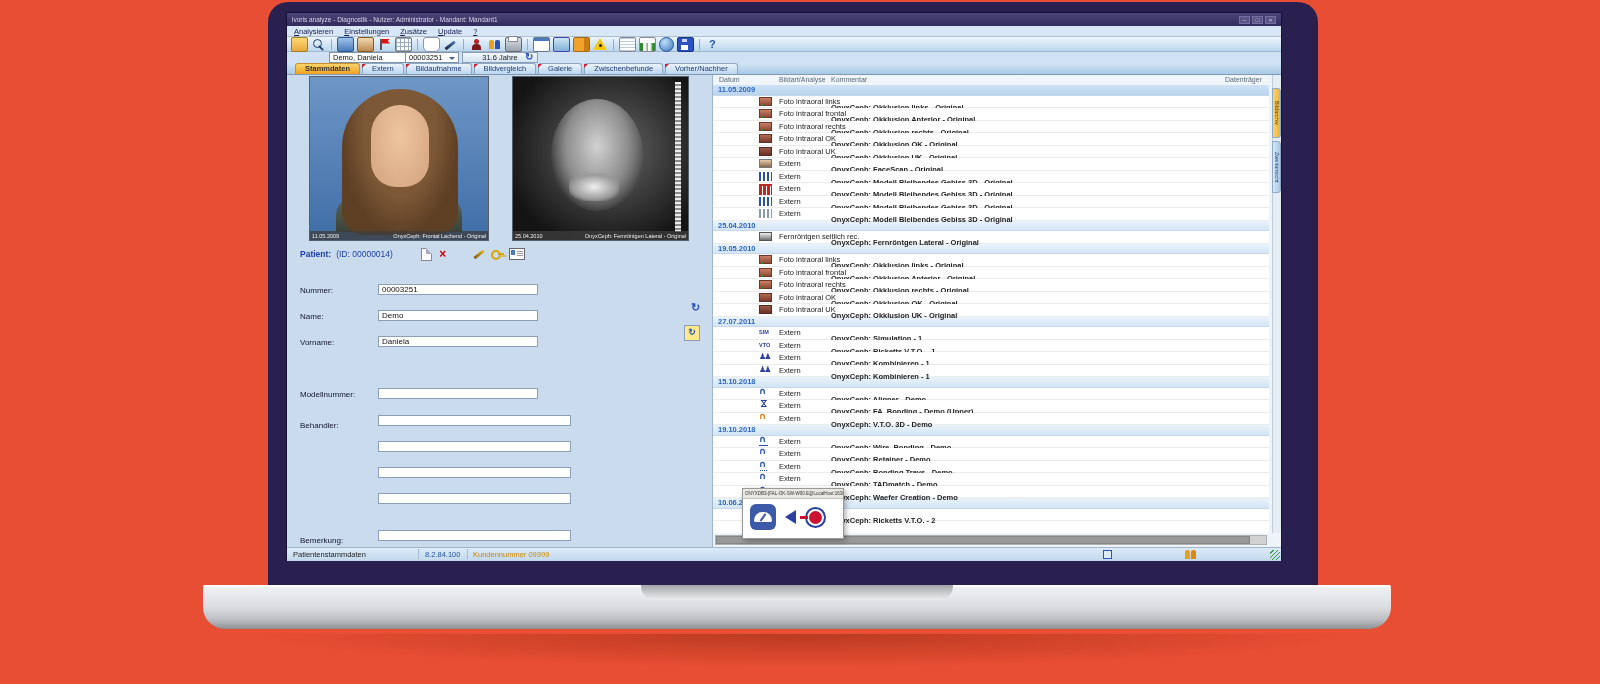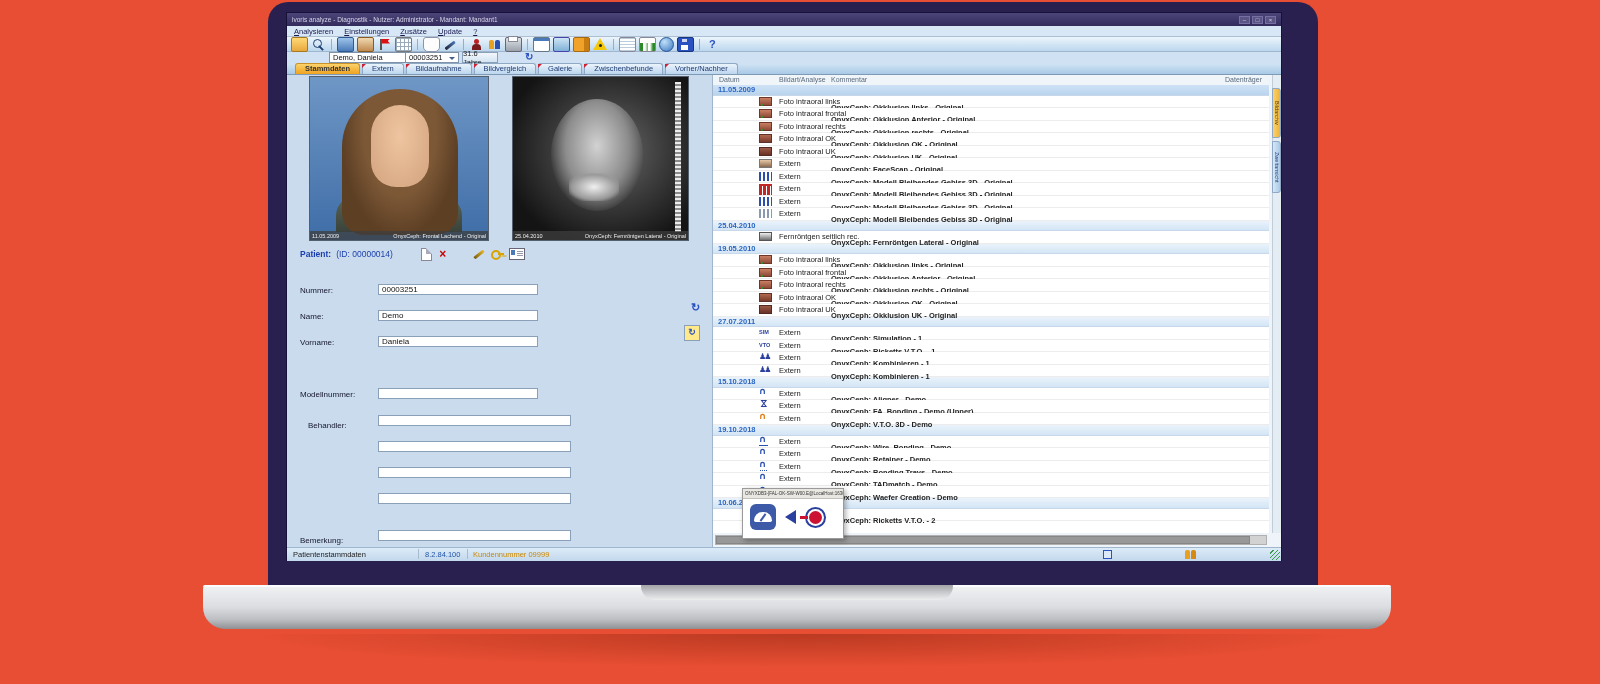--- a/index.html
+++ b/index.html
@@ -241,21 +241,21 @@
 
       <div class="patientbar">
         <div class="combo" style="left:2px;width:113px;margin-left:40px;">
           <span>Demo, Daniela</span>
             <span class="arr"></span>
         </div>
         <div class="combo" style="left:118px;width:54px;">
           <span>00003251</span>
             <span class="arr"></span>
         </div>
-        <div class="agebox" style="left:175px;width:36px;">31.6 Jahre</div>
+        <div class="agebox" style="left:175px;width:76px;">31.6 Jahre</div>
         <span class="refresh" style="left:238px;">↻</span>
       </div>
 
       <div class="tabstrip" id="tabstrip">
           <div class="tab active">Stammdaten</div>
           <div class="tab">Extern</div>
           <div class="tab">Bildaufnahme</div>
           <div class="tab">Bildvergleich</div>
           <div class="tab">Galerie</div>
           <div class="tab">Zwischenbefunde</div>
@@ -304,21 +304,21 @@
             <input class="finput" value="Daniela" style="">
           </div>
           <div class="frow" style="top:235px">
             <span class="flabel">Name:</span>
             <input class="finput" value="Demo" style="">
           </div>
           <div class="frow" style="top:313px">
             <span class="flabel">Modellnummer:</span>
             <input class="finput" value="" style="">
           </div>
-          <span class="flabel" style="top:346px;position:absolute;margin-left:8px;">Behandler:</span>
+          <span class="flabel" style="top:346px;position:absolute;">Behandler:</span>
           <div class="frow" style="top:340px">
               <input class="finput wide" value="" style="">
             </div>
           <div class="frow" style="top:366px">
               <input class="finput wide" style="">
             </div>
           <div class="frow" style="top:392px">
               <input class="finput wide" style="">
             </div>
           <div class="frow" style="top:418px">

